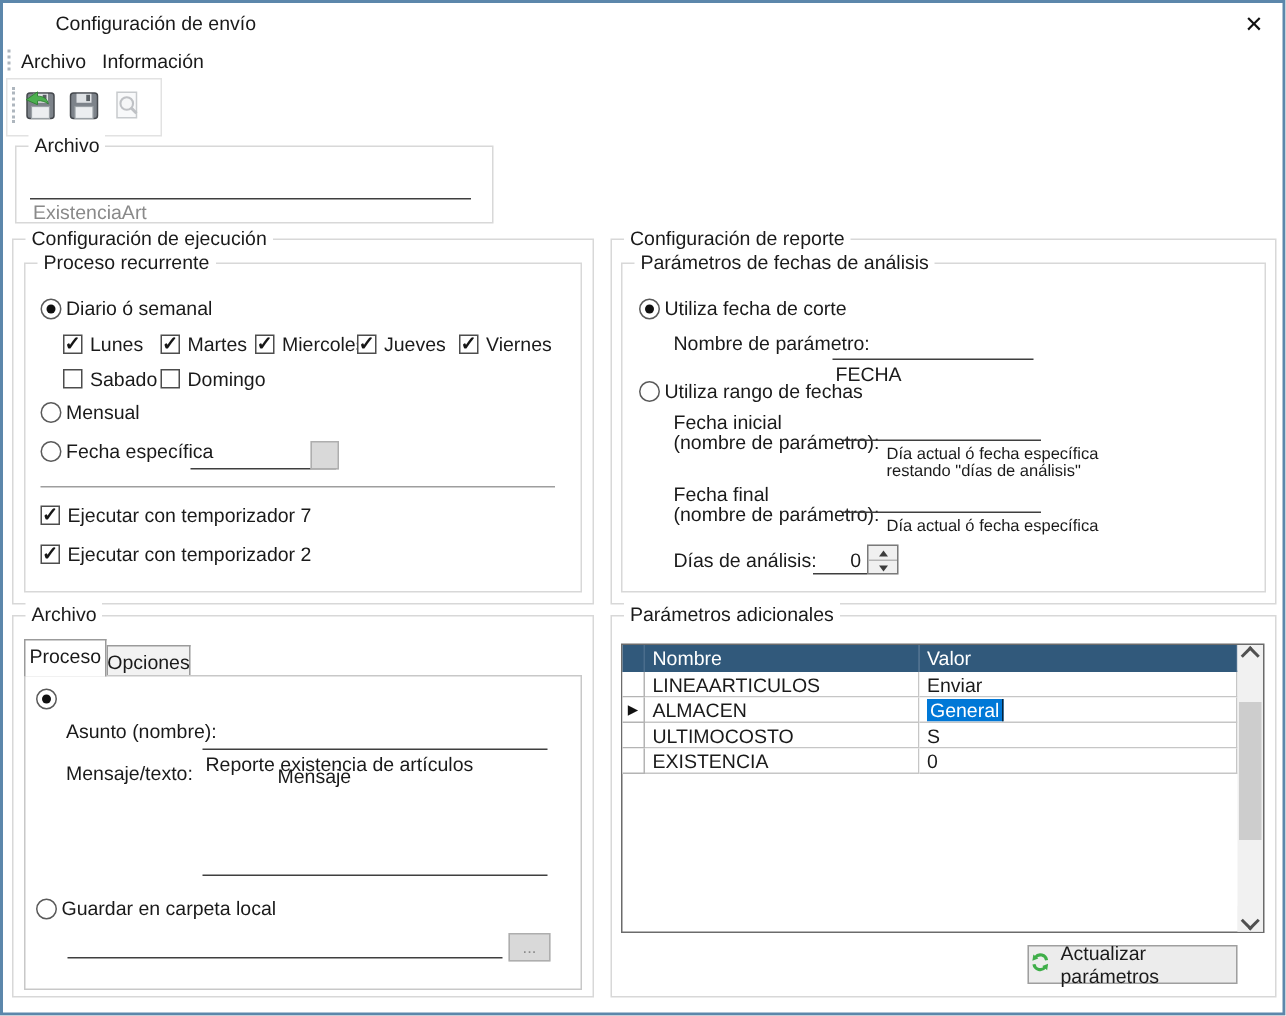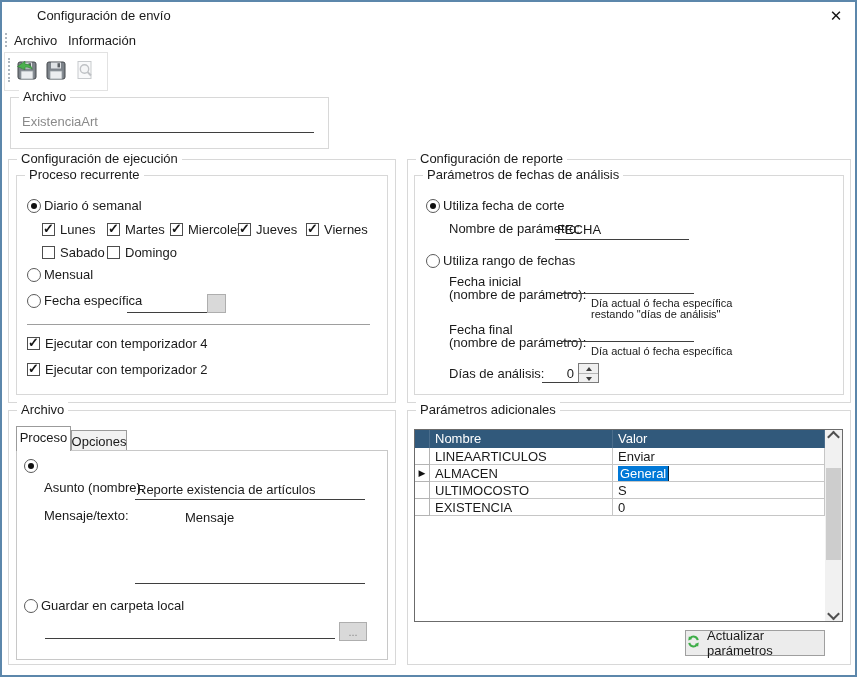--- a/index.html
+++ b/index.html
@@ -16,21 +16,21 @@
   .toolbar-panel{position:absolute;left:2px;top:50px;width:102px;height:37px;border:1px solid #e2e2e2;background:#fff;}
   .tool-btn{position:absolute;top:55px;width:27px;height:28px;display:flex;align-items:center;justify-content:center;}
   .group{position:absolute;border:1px solid #d8d8d8;background:#fff;}
   .glabel{position:absolute;top:-9px;left:8px;background:#fff;padding:0 4px;white-space:nowrap;}
   .radio{position:absolute;width:12px;height:12px;border:1px solid #5a5a5a;border-radius:50%;background:#fff;box-sizing:content-box;}
   .radio.on::after{content:"";position:absolute;left:3px;top:3px;width:6px;height:6px;border-radius:50%;background:#101010;}
   .checkbox{position:absolute;width:13px;height:13px;border:1px solid #4d4d4d;background:#fff;box-sizing:border-box;}
   .checkbox.on::after{content:"\2713";position:absolute;left:0px;top:-2px;font-size:13px;font-weight:bold;color:#161616;line-height:13px;}
   .lbl{position:absolute;white-space:nowrap;}
   .field{position:absolute;border-bottom:1px solid #3f3f3f;}
-  .field span{display:block;padding-left:2px;}
+  .field span{display:block;padding-left:2px;margin-top:20px;}
   .hline{position:absolute;height:0;border-top:1px solid #3f3f3f;}
   .sep{position:absolute;height:0;border-top:1px solid #9e9e9e;}
   .hint{position:absolute;font-size:11px;white-space:nowrap;margin-left:28px;}
   .graybtn{position:absolute;background:#d9d9d9;border:1px solid #aeaeae;display:flex;align-items:center;justify-content:center;color:#8a8a8a;font-size:11px;line-height:6px;}
   .tab{position:absolute;border:1px solid #9b9b9b;border-bottom:none;display:flex;align-items:flex-start;justify-content:center;box-sizing:border-box;padding-top:3px;}
   .tab.active{background:#fff;z-index:2;}
   .tab.inactive{background:#f2f2f2;}
   .tab-content{position:absolute;border:1px solid #c8c8c8;background:#fff;}
   .grid{position:absolute;border:1px solid #6b6b6b;background:#fff;box-sizing:border-box;}
   .gcell{position:absolute;box-sizing:border-box;overflow:hidden;white-space:nowrap;}
@@ -131,21 +131,21 @@
   <span class="radio" style="left:25px;top:292px;"></span>
   <span class="lbl" style="left:42px;top:291px;">Fecha específica</span>
   <div class="field" style="left:125px;top:293px;width:97px;height:17px;">
     <span></span>
   </div>
   <div class="graybtn" style="left:205px;top:292px;width:17px;height:17px;"></div>
 
   <div class="sep" style="left:25px;top:322px;width:343px;"></div>
 
   <span class="checkbox on" style="left:25px;top:335px;"></span>
-  <span class="lbl" style="left:43px;top:334px;">Ejecutar con temporizador 4</span>
+  <span class="lbl" style="left:43px;top:334px;">Ejecutar con temporizador 7</span>
   <span class="checkbox on" style="left:25px;top:361px;"></span>
   <span class="lbl" style="left:43px;top:360px;">Ejecutar con temporizador 2</span>
 
   <div class="group" style="left:6px;top:408px;width:386px;height:253px;">
     <span class="glabel">Archivo</span>
   </div>
   <div class="tab active" style="left:14px;top:424px;width:55px;height:25px;">
     <span>Proceso</span>
   </div>
   <div class="tab inactive" style="left:69px;top:428px;width:56px;height:21px;">

